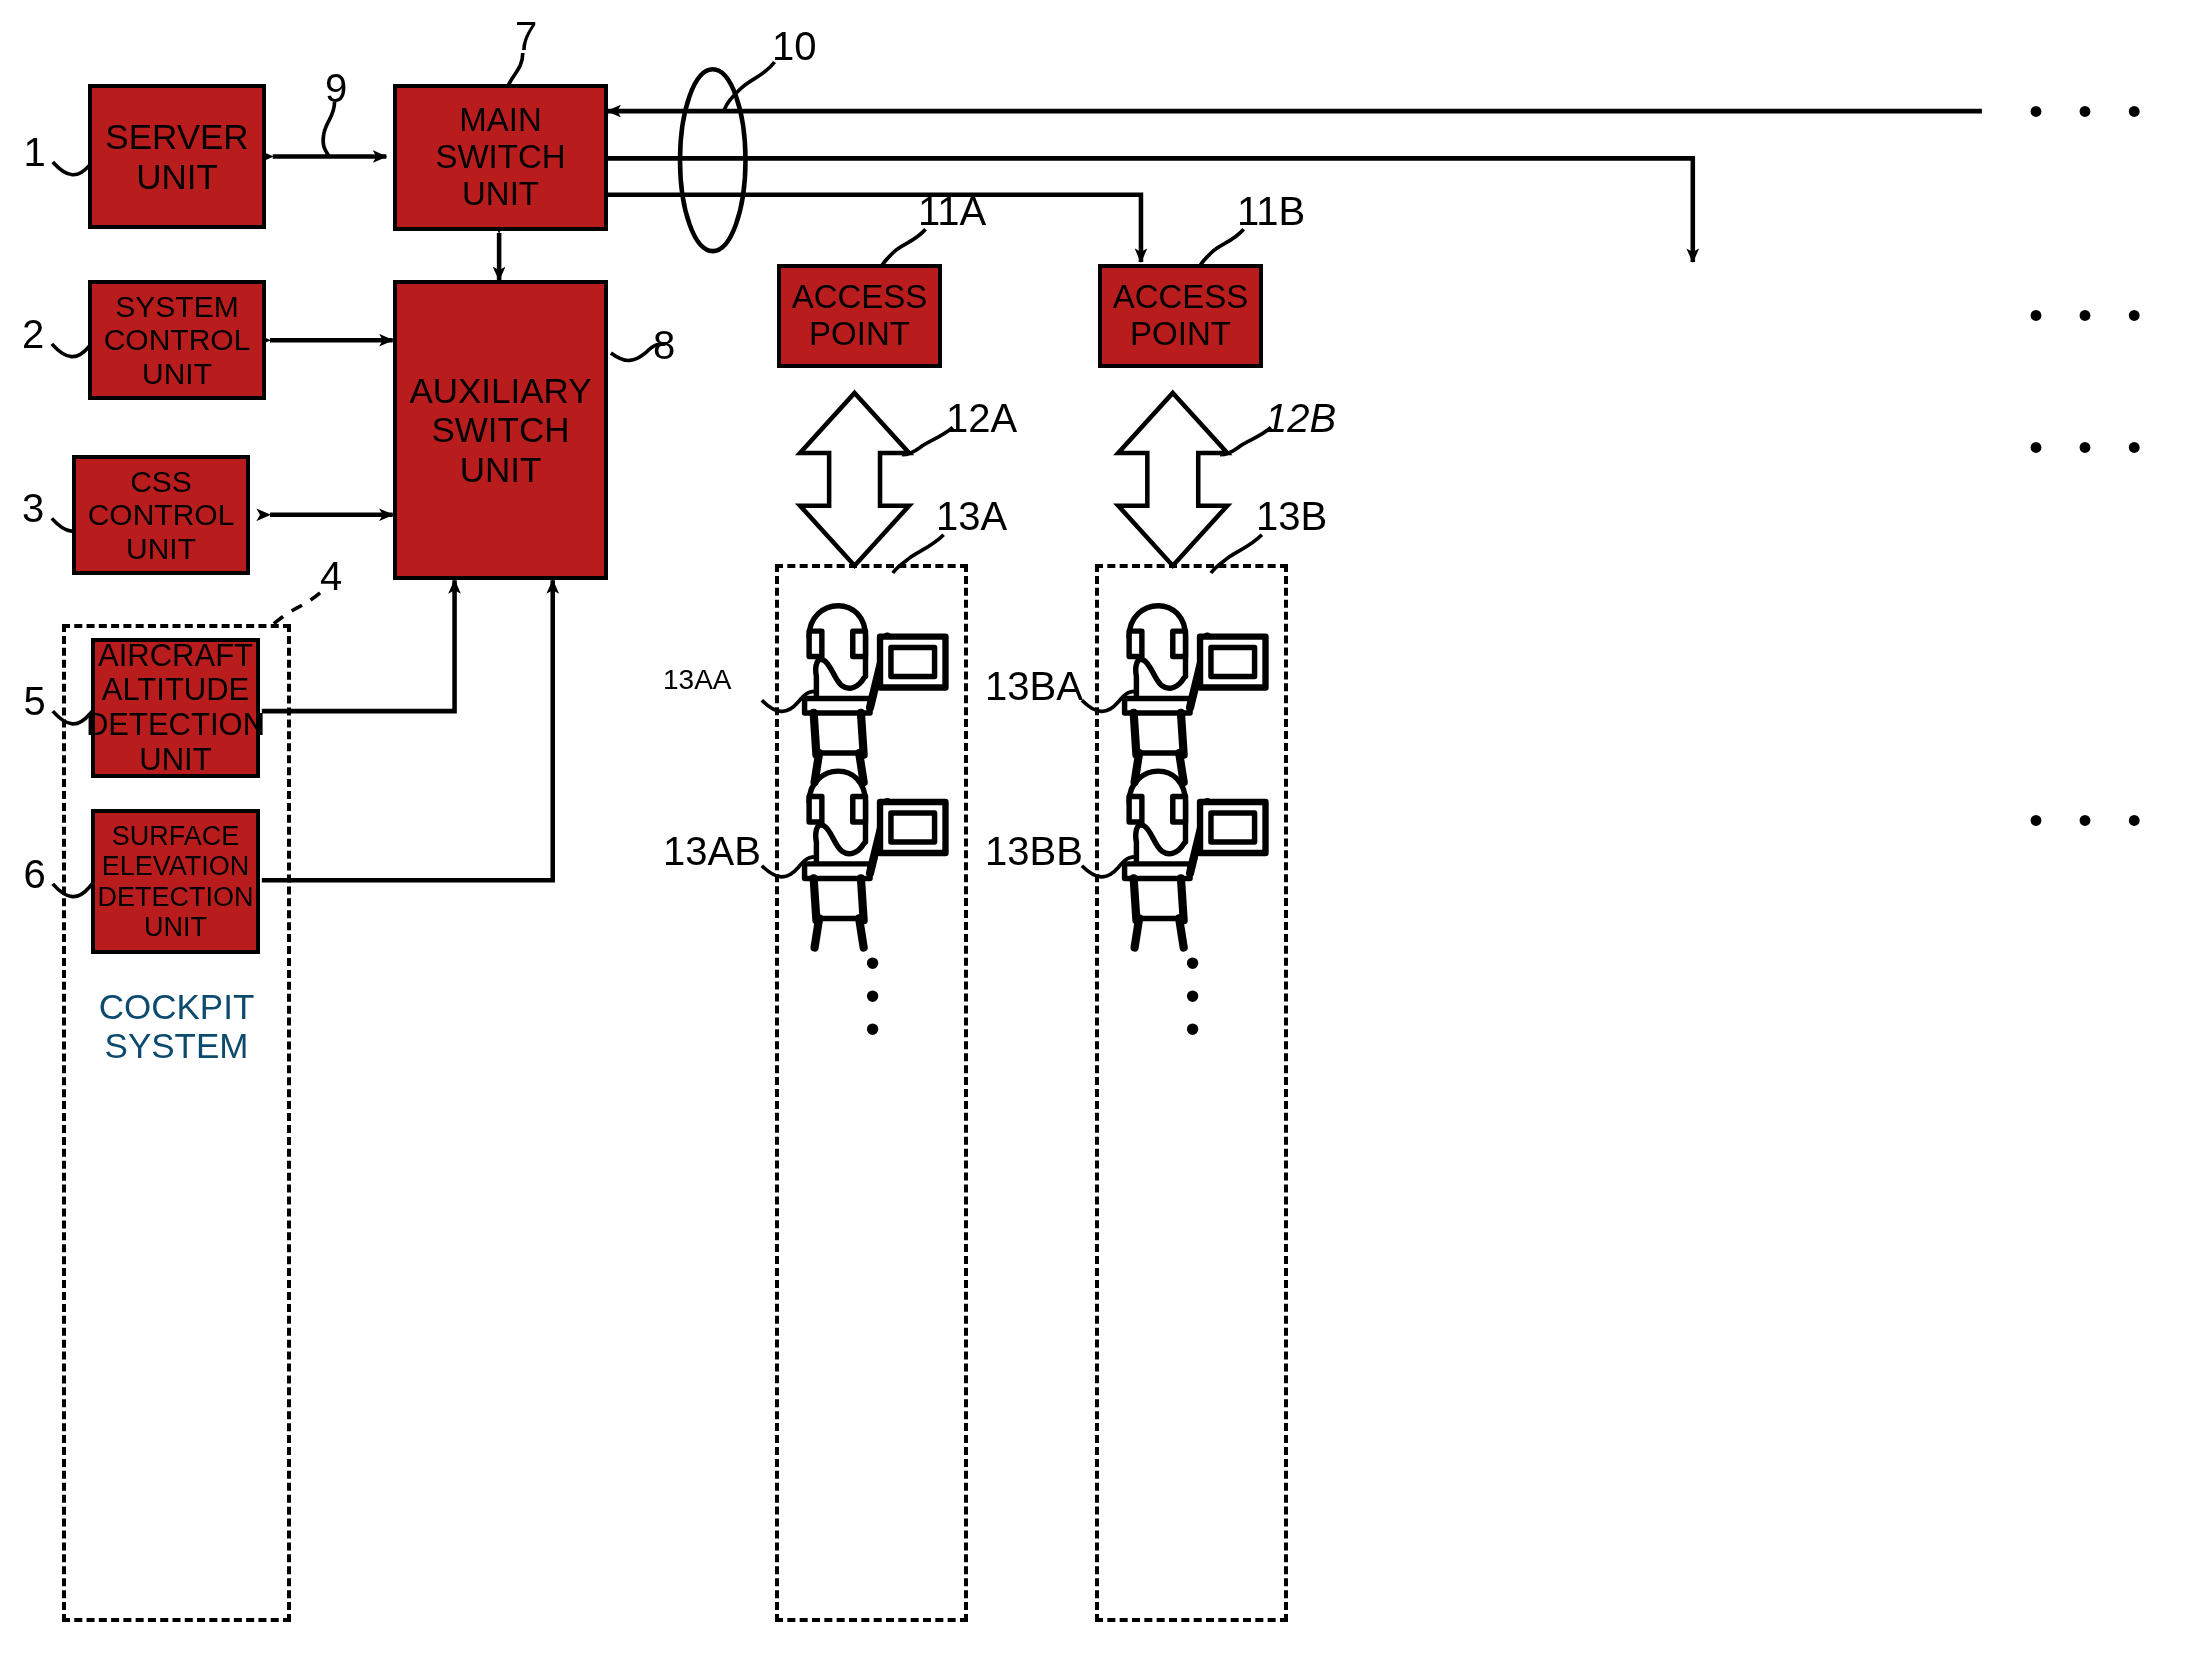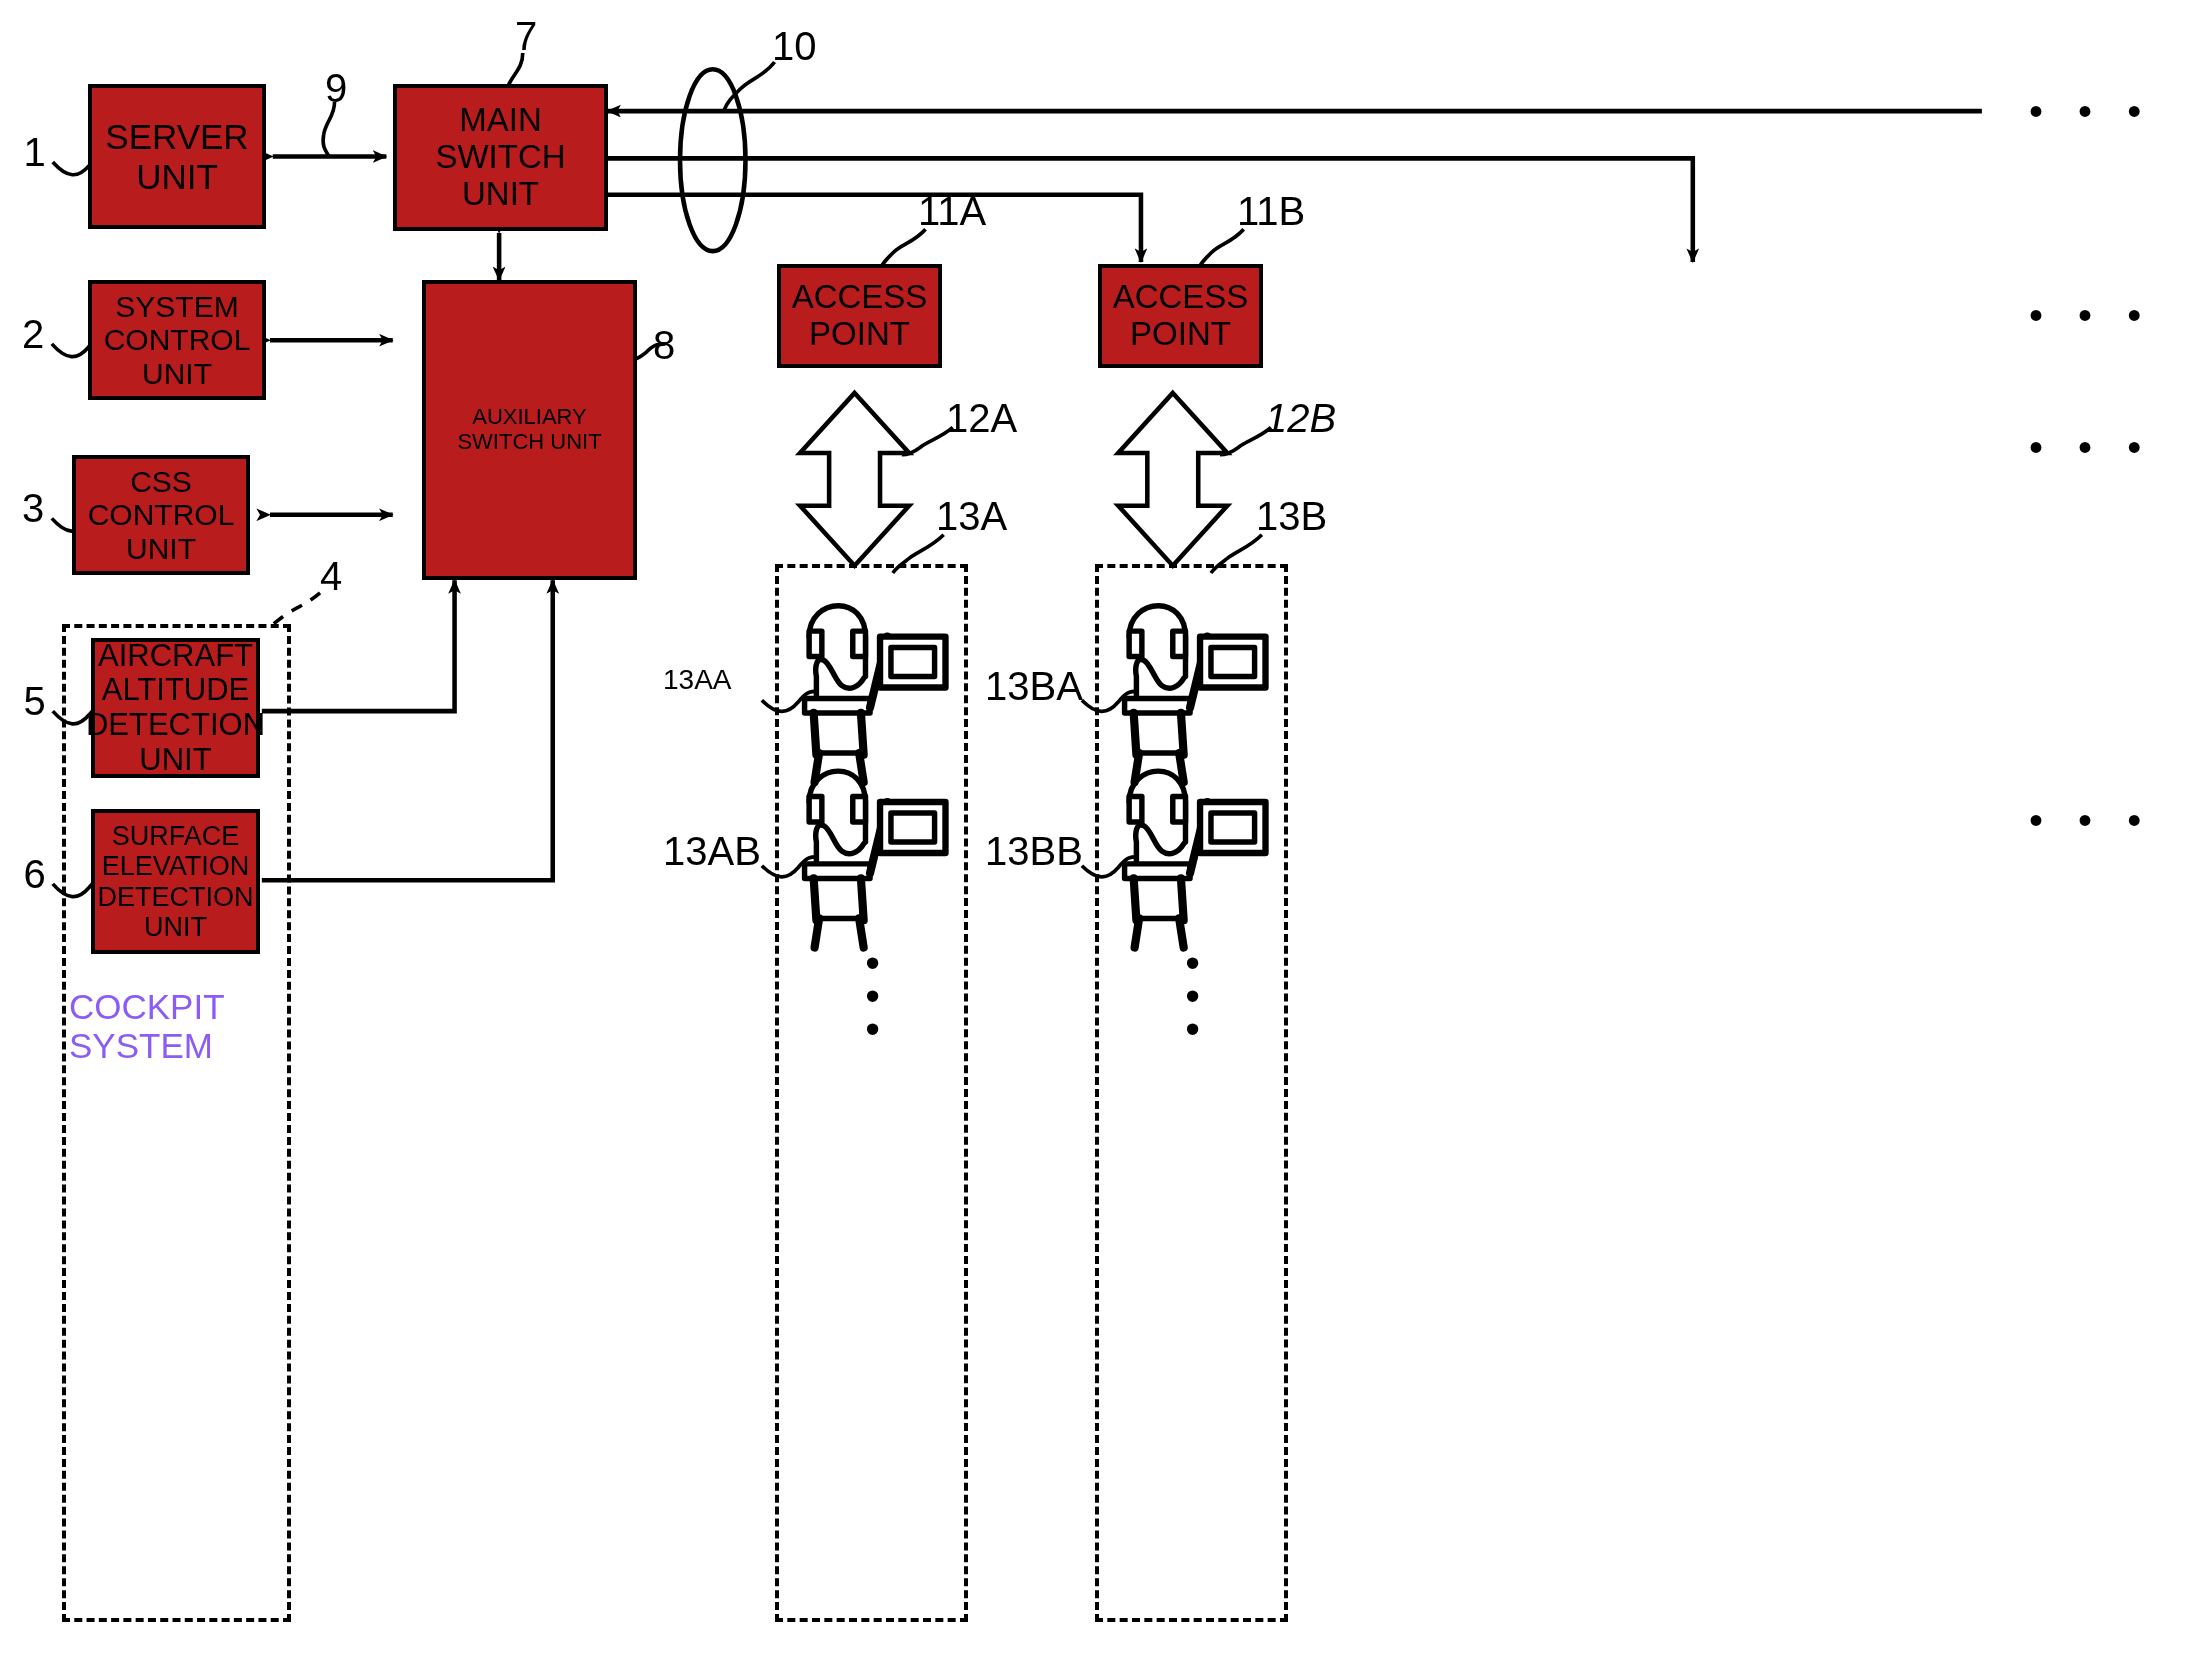--- a/index.html
+++ b/index.html
@@ -6,21 +6,21 @@
   body{font-family:"Liberation Sans",sans-serif;}
   #fig{position:relative;width:2191px;height:1675px;background:#fff;overflow:hidden;}
   #fig svg{position:absolute;left:0;top:0;width:2191px;height:1675px;}
   .blk{position:absolute;border:4.5px solid #000;background:#b91c1c;display:flex;align-items:center;
        justify-content:center;text-align:center;line-height:1.12;color:#000;box-sizing:border-box;}
   .blk span{display:block;white-space:pre-line;}
   .ref{position:absolute;color:#000;white-space:nowrap;line-height:1;}
   .dots{position:absolute;color:#000;letter-spacing:0.30em;line-height:1;white-space:nowrap;}
   .vdots{position:absolute;color:#000;line-height:0.78;text-align:center;}
   .dashgrp{position:absolute;border:4.5px dashed #000;box-sizing:border-box;background:transparent;}
-  .cockpit-label{position:absolute;text-align:left;line-height:1.12;white-space:pre-line;color:#8b5cf6;}
+  .cockpit-label{position:absolute;text-align:center;line-height:1.12;white-space:pre-line;color:#0c4a6e;}
 </style>
 </head>
 <body>
 
 <div id="fig">
 
   <svg viewBox="0 0 2410 1842" xmlns="http://www.w3.org/2000/svg">
     <defs>
       <marker id="ah" markerWidth="16" markerHeight="14" refX="15" refY="7" orient="auto" markerUnits="userSpaceOnUse">
         <path d="M0,0 L16,7 L0,14 L4,7 Z" fill="#000"></path>
@@ -193,21 +193,21 @@
 ELEVATION
 DETECTION
 UNIT</span>
   </div>
 
   <div class="blk" style="left:393px;top:84px;width:215px;height:147px;font-size:33px;">
     <span>MAIN SWITCH
 UNIT</span>
   </div>
 
-  <div class="blk" style="left:393px;top:280px;width:215px;height:300px;font-size:22px;margin-left:29px;">
+  <div class="blk" style="left:393px;top:280px;width:215px;height:300px;font-size:35px;">
     <span>AUXILIARY
 SWITCH UNIT</span>
   </div>
 
   <div class="blk" style="left:777px;top:264px;width:165px;height:104px;font-size:33px;">
     <span>ACCESS
 POINT</span>
   </div>
 
   <div class="blk" style="left:1098px;top:264px;width:165px;height:104px;font-size:33px;">

